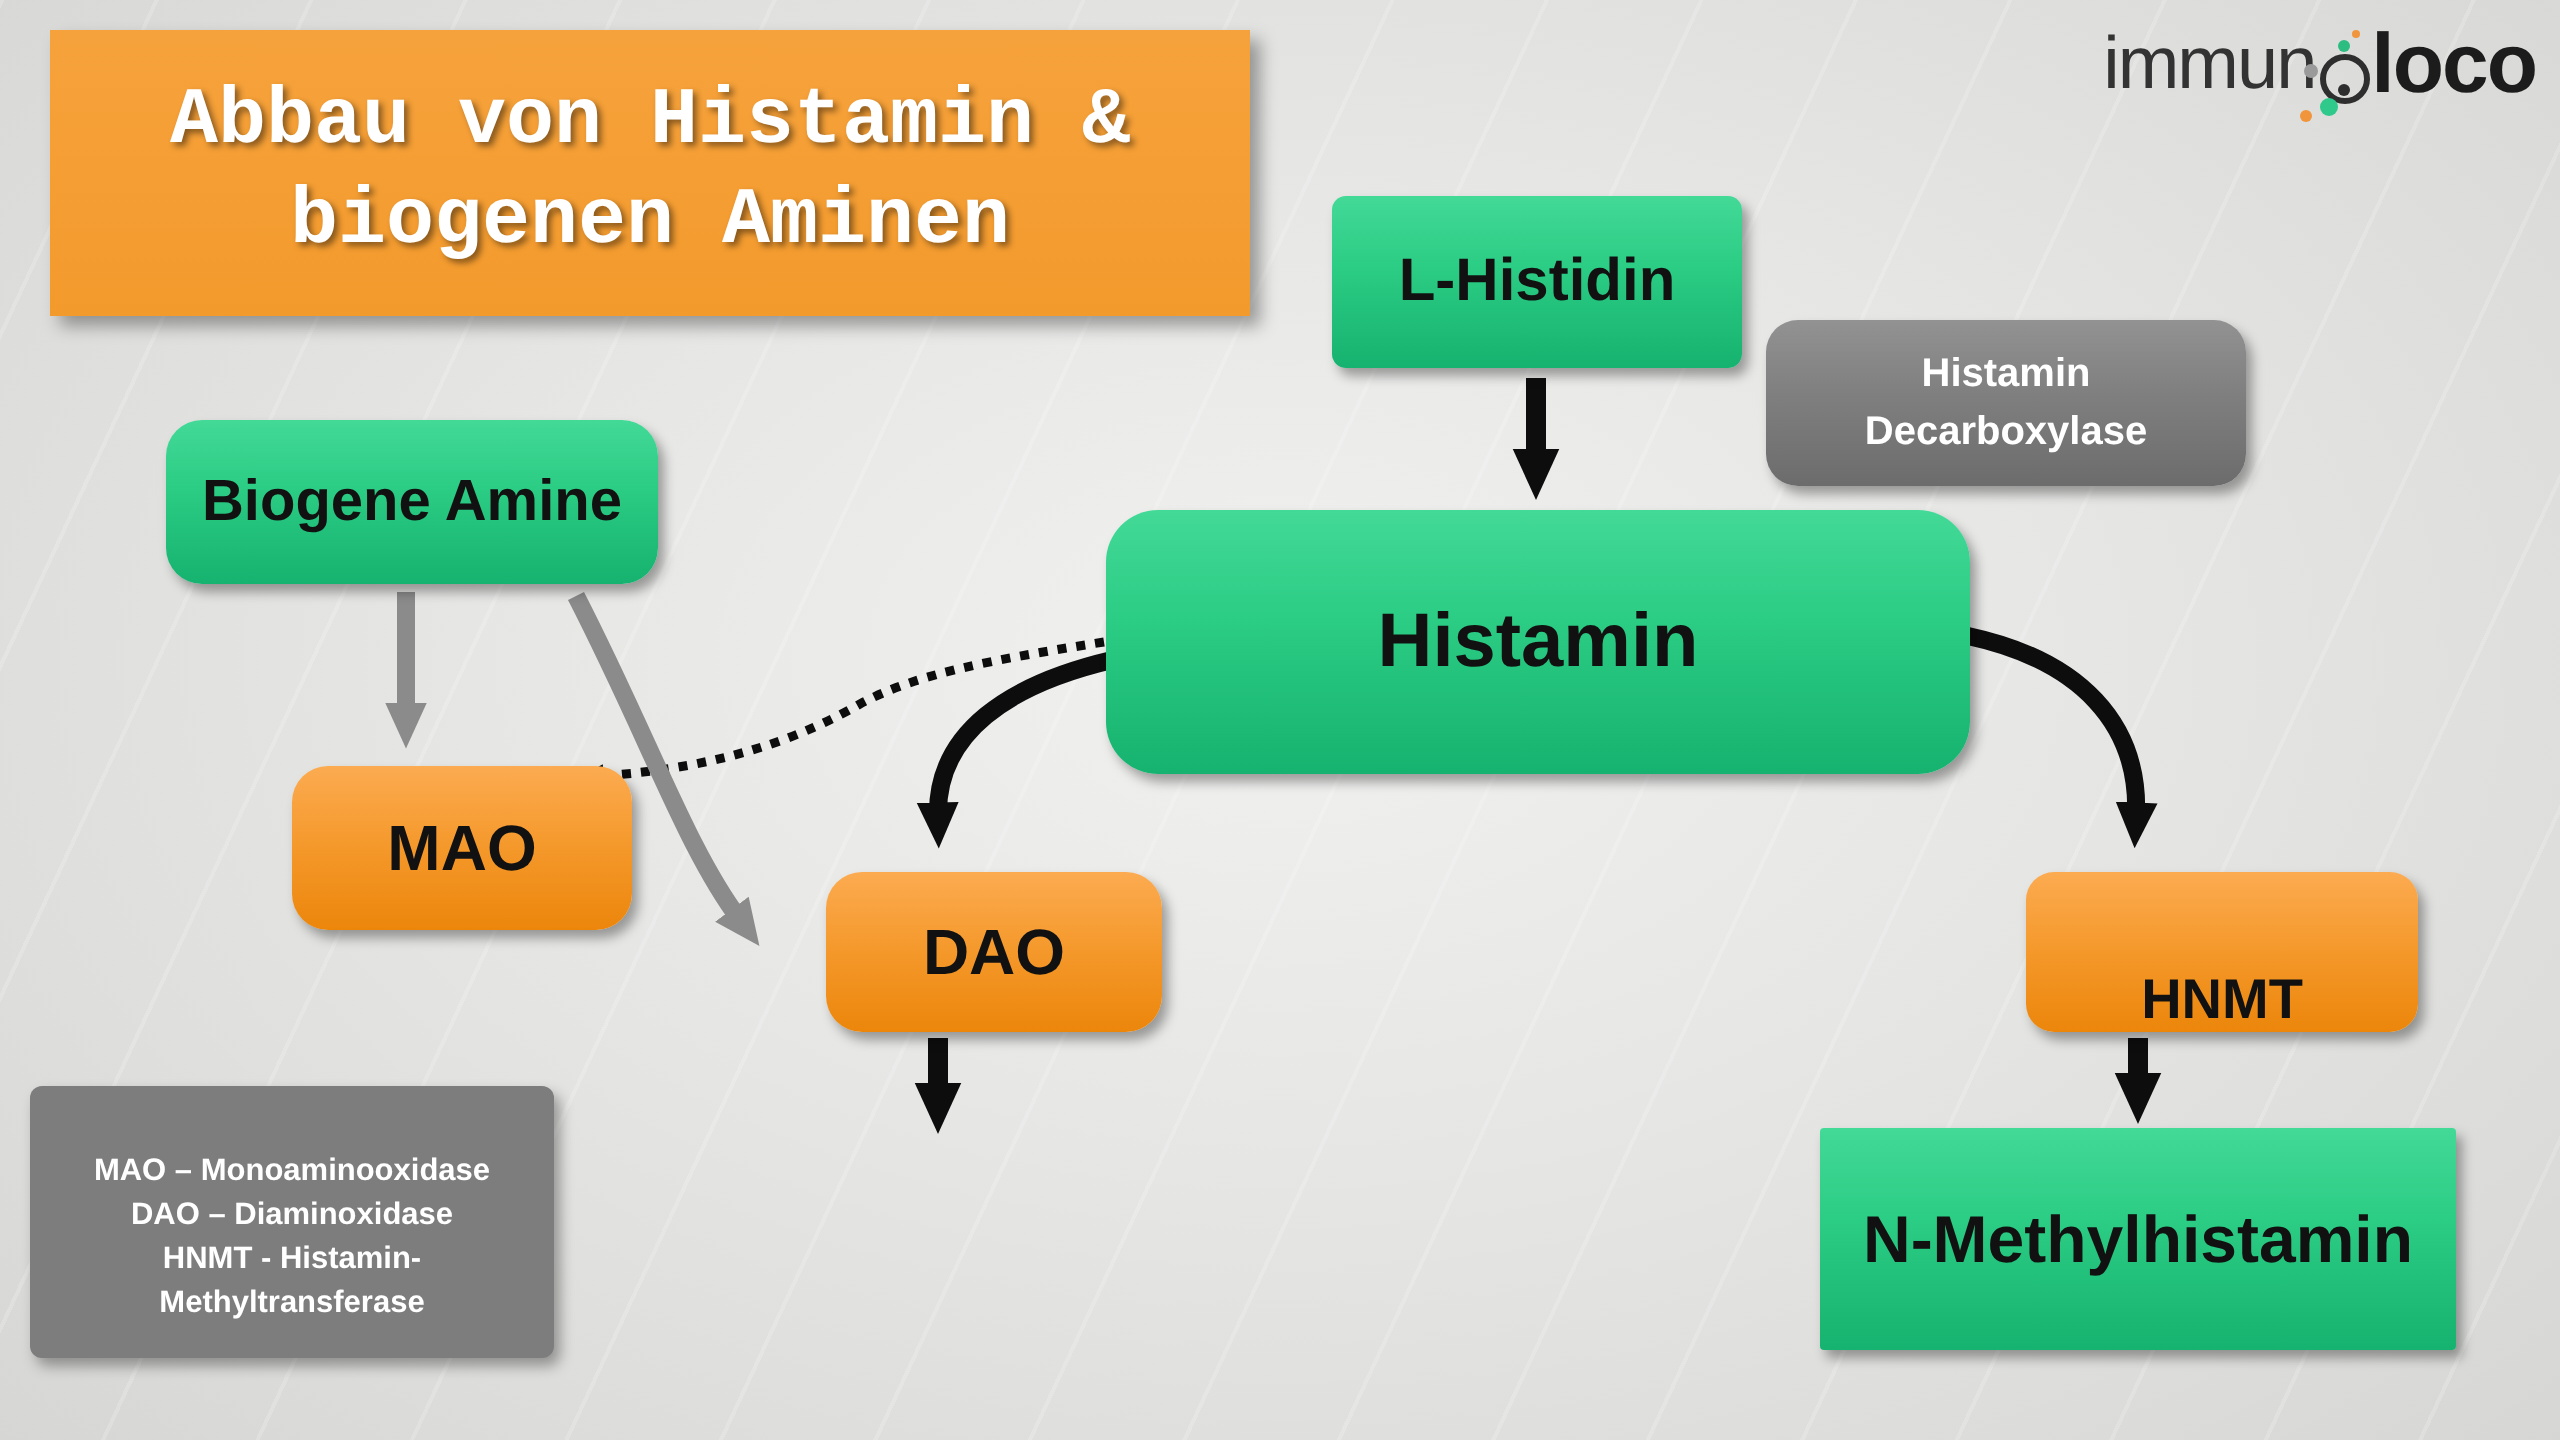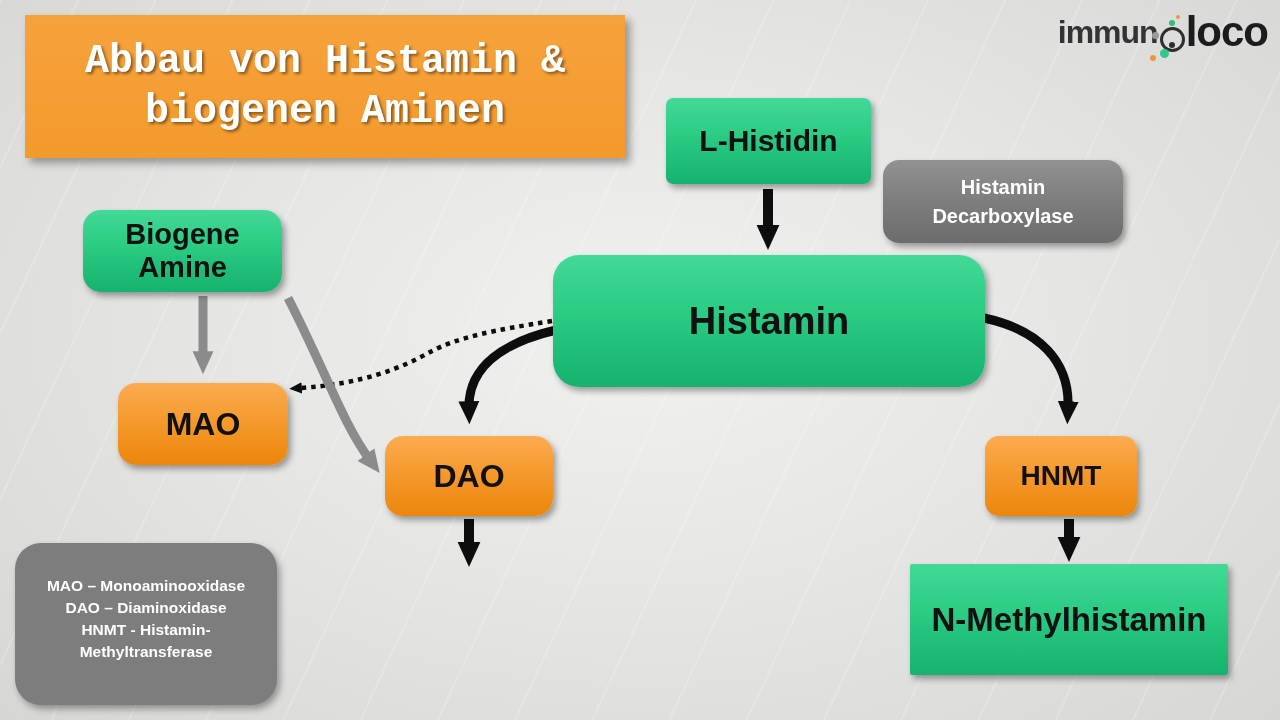--- a/index.html
+++ b/index.html
@@ -13,52 +13,52 @@
       repeating-linear-gradient(115deg, rgba(255,255,255,.18) 0 2px, rgba(0,0,0,0) 2px 70px),
       radial-gradient(ellipse 900px 560px at 50% 46%, #f1f1f0 0%, #e6e6e5 45%, #dcdcda 80%, #d6d6d4 100%);
   }
   .arrows{position:absolute;left:0;top:0;width:1280px;height:720px;pointer-events:none;}
   .box{
     position:absolute;display:flex;align-items:center;justify-content:center;
     text-align:center;font-weight:bold;color:#111;
     box-shadow:3px 4px 6px rgba(0,0,0,.35);
   }
   .green{background:linear-gradient(180deg,#43d997 0%,#2ccd85 40%,#16b26f 100%);}
-  .orange{background:linear-gradient(180deg,#fcab51 0%,#f59a2e 45%,#ec860b 100%);}
+  .orange{background:linear-gradient(180deg,#fcab51 0%,#f59a2e 45%,#ec860b 100%);margin-left:28px;}
   .grayg{background:linear-gradient(180deg,#929292 0%,#7f7f7f 45%,#6c6c6c 100%);color:#fff;}
   .title-box{
     left:25px;top:15px;width:600px;height:143px;
     background:linear-gradient(180deg,#f6a23c 0%,#f39a2c 100%);
     box-shadow:5px 5px 8px rgba(0,0,0,.35);
     flex-direction:column;line-height:1.25;
   }
   .title-box .tline{
     color:#fff;font-size:40px;font-weight:bold;
     text-shadow:2px 2px 3px rgba(0,0,0,.45);
     font-family:Liberation Mono, monospace;
   }
   .node-l-histidin{left:666px;top:98px;width:205px;height:86px;border-radius:7px;font-size:30px;}
   .node-decarb{left:883px;top:160px;width:240px;height:83px;border-radius:16px;font-size:20px;line-height:1.45;flex-direction:column;}
   .node-histamin{left:553px;top:255px;width:432px;height:132px;border-radius:26px;font-size:38px;}
-  .node-biogene{left:83px;top:210px;width:199px;height:82px;border-radius:18px;font-size:29px;}
+  .node-biogene{left:83px;top:210px;width:246px;height:82px;border-radius:18px;font-size:29px;}
   .node-mao{left:118px;top:383px;width:170px;height:82px;border-radius:18px;font-size:32px;}
   .node-dao{left:385px;top:436px;width:168px;height:80px;border-radius:18px;font-size:32px;}
-  .node-hnmt{left:985px;top:436px;width:152px;height:80px;border-radius:14px;font-size:28px;}
+  .node-hnmt{left:985px;top:436px;width:196px;height:80px;border-radius:14px;font-size:28px;align-items:flex-end;}
   .node-imidazol{left:312px;top:570px;width:315px;height:112px;border-radius:24px;font-size:33px;}
   .node-nmh{left:910px;top:564px;width:318px;height:111px;border-radius:2px;font-size:33px;}
   .legend-box{
-    left:15px;top:543px;width:262px;height:162px;border-radius:26px;
+    left:15px;top:543px;width:262px;height:136px;border-radius:6px;
     background:#7d7d7d;color:#fff;flex-direction:column;justify-content:flex-start;
     padding-top:0;box-shadow:3px 4px 7px rgba(0,0,0,.35);
   }
   .legend-box .lline{font-size:15.5px;font-weight:bold;line-height:22px;}
   .legend-box .lpad{height:32px;}
   
   .logo{position:absolute;top:6px;right:12px;display:flex;align-items:center;height:52px;}
-  .logo .lt{font-size:32px;color:#333;font-weight:700;letter-spacing:-1px;}
+  .logo .lt{font-size:37px;color:#333;font-weight:400;letter-spacing:-1px;}
   .logo .lb{font-size:42px;color:#1c1c1c;font-weight:bold;letter-spacing:-1px;}
   .logo-o{position:relative;width:19px;height:19px;border:3.5px solid #2e2e2e;border-radius:50%;margin:14px 1px 0 2px;display:inline-block;}
   .dot{position:absolute;border-radius:50%;}
   .d-green-top{width:6px;height:6px;background:#2ebd80;left:6px;top:-10px;}
   .d-orange-top{width:4px;height:4px;background:#f0953c;left:13px;top:-15px;}
   .d-gray-left{width:7px;height:7px;background:#9a9a9a;left:-11px;top:2px;}
   .d-dark-bottom{width:6px;height:6px;background:#2e2e2e;left:6px;top:12px;}
   .d-green-bl{width:9px;height:9px;background:#2fc98c;left:-3px;top:19px;}
   .d-orange-bl{width:6px;height:6px;background:#f0953c;left:-13px;top:25px;}
   .tagline{

